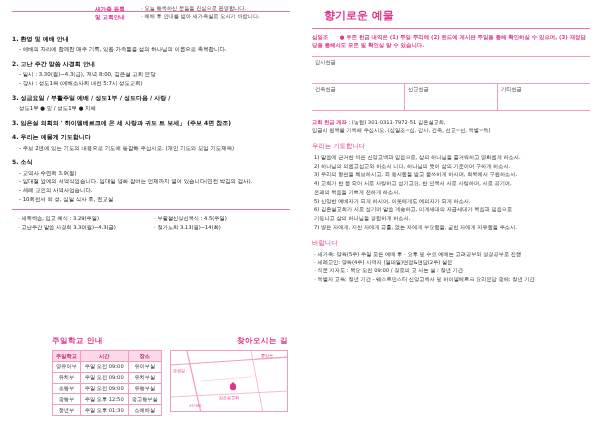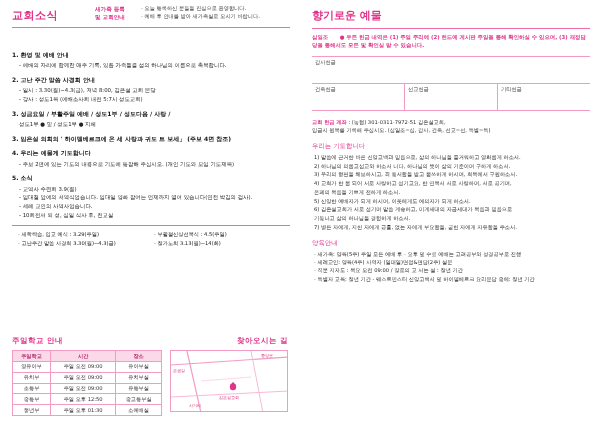--- a/index.html
+++ b/index.html
@@ -87,21 +87,21 @@
   .sched-grid > div { flex: 1; }
 
   
   .bottom-row {
     position: absolute;
     left: 12px; bottom: 8px;
     width: 276px;
     display: flex;
     gap: 8px;
   }
-  .bt-left { width: 150px; }
+  .bt-left { width: 150px; margin-left: 40px; }
   .bt-right { width: 118px; text-align: right; }
   table.sch {
     width: 100%;
     border-collapse: collapse;
     font-size: 5.2px;
   }
   table.sch th {
     background: #fbd9e8;
     color: #b2246b;
     font-weight: bold;
@@ -129,21 +129,21 @@
     font-size: 4px;
     color: #d6357f;
     white-space: nowrap;
   }
 
   
   .worship-head {
     font-size: 11px;
     color: #e0338a;
     font-weight: bold;
-    margin: 0 0 5px 0;
+    margin: 0 0 5px 12px;
   }
   .offer-line {
     font-size: 5.4px;
     line-height: 1.55;
   }
   .offer-label {
     color: #e0338a;
     font-weight: bold;
     display: inline-block;
     width: 26px;
@@ -202,21 +202,20 @@
   }
   .info-list div { white-space: nowrap; }
 </style>
 </head>
 <body>
 
 <div class="page">
 
   <div class="col col-left">
 
-    <div class="sec-title">교회소식</div>
     <hr class="pink-rule">
 
     <div class="notice">
       <div class="notice-head">
         <div>새가족 등록</div>
         <div>및 교회안내</div>
       </div>
       <div class="notice-body">
         <div>- 오늘 등록하신 분들을 진심으로 환영합니다.</div>
         <div>- 예배 후 안내를 받아 새가족실로 오시기 바랍니다.</div>
@@ -380,21 +379,21 @@
       <div>2) 하나님의 의롭고섭교와 하소서 니다, 하나님의 뜻이 삶의 기준이며 구하게 하소서.</div>
       <div>3) 우리의 형편을 체보하시고, 죄 용서함을 받고 붙쓰하게 하시며, 회복에서 구원하소서.</div>
       <div>4) 교회가 한 몸 되어 서로 사랑하고 섬기고요, 한 연목서 서로 사랑하며, 서로 공기며,</div>
       <div>   온폐의 복음을 기쁘게 전하게 하소서.</div>
       <div>5) 신앙한 예배자가 되게 하시며, 이웃에게도 예의자가 되게 하소서.</div>
       <div>6) 김은설교회가 서로 섬기며 말씀 계승하고, 미계세대의 자급세대가 복음과 믿음으로</div>
       <div>   기둥나고 삶의 하나님을 경험하게 하소서.</div>
       <div>7) 병든 자에게, 지친 자에게 긍휼, 없는 자에게 부요함을, 굳힌 자에게 자유함을 주소서.</div>
     </div>
 
-    <div class="blk-title">양육안내</div>
+    <div class="blk-title">바랍니다</div>
     <div class="info-list">
       <div>- 새가족: 양육(5주) 주일 모든 예배 후 - 요후 및 수료 예배는 고려공부와 성경공부로 진행</div>
       <div>- 세례교인: 양육(4주) 사역자 (일대일)면접&amp;면담(2주) 설문</div>
       <div>- 직분 지자도 : 목요 오전 09:00 / 장로의 교 서는 설 : 창년 기간</div>
       <div>- 특별자 교육: 창년 기간 - 웨스트민스터 신앙고백서 및 하이델베르크 요리문답 중에: 창년 기간</div>
     </div>
 
   </div>
 </div>
 

